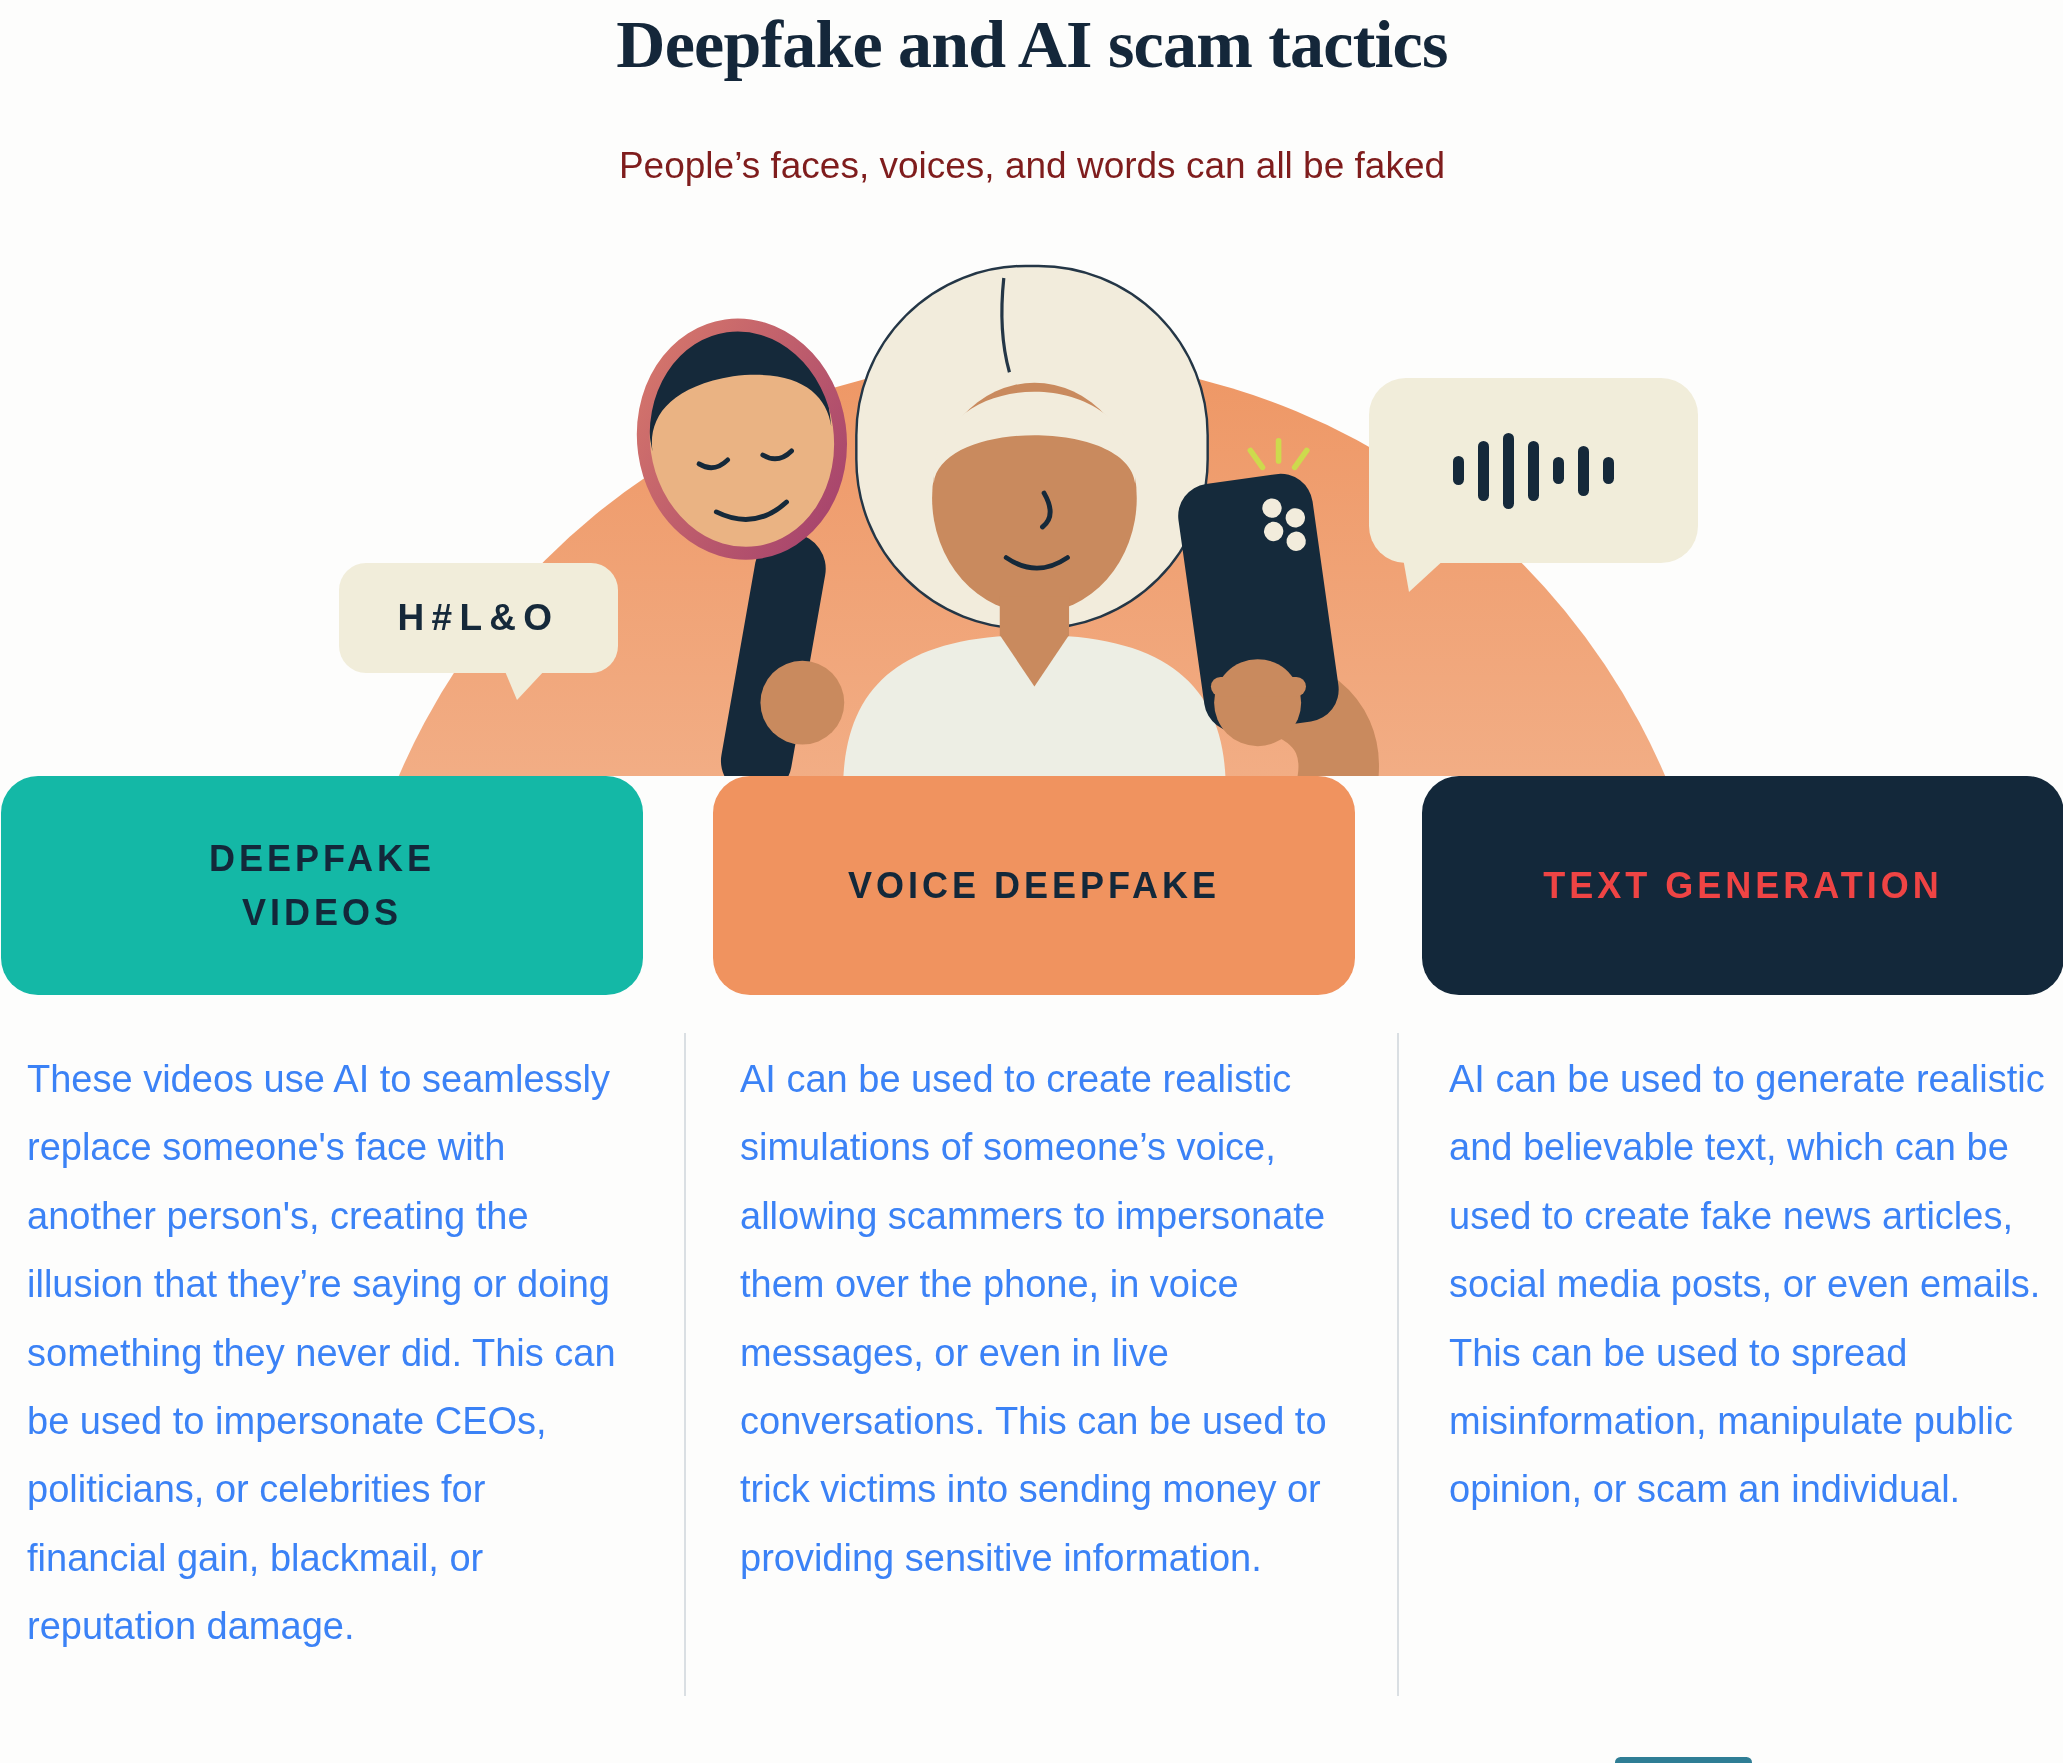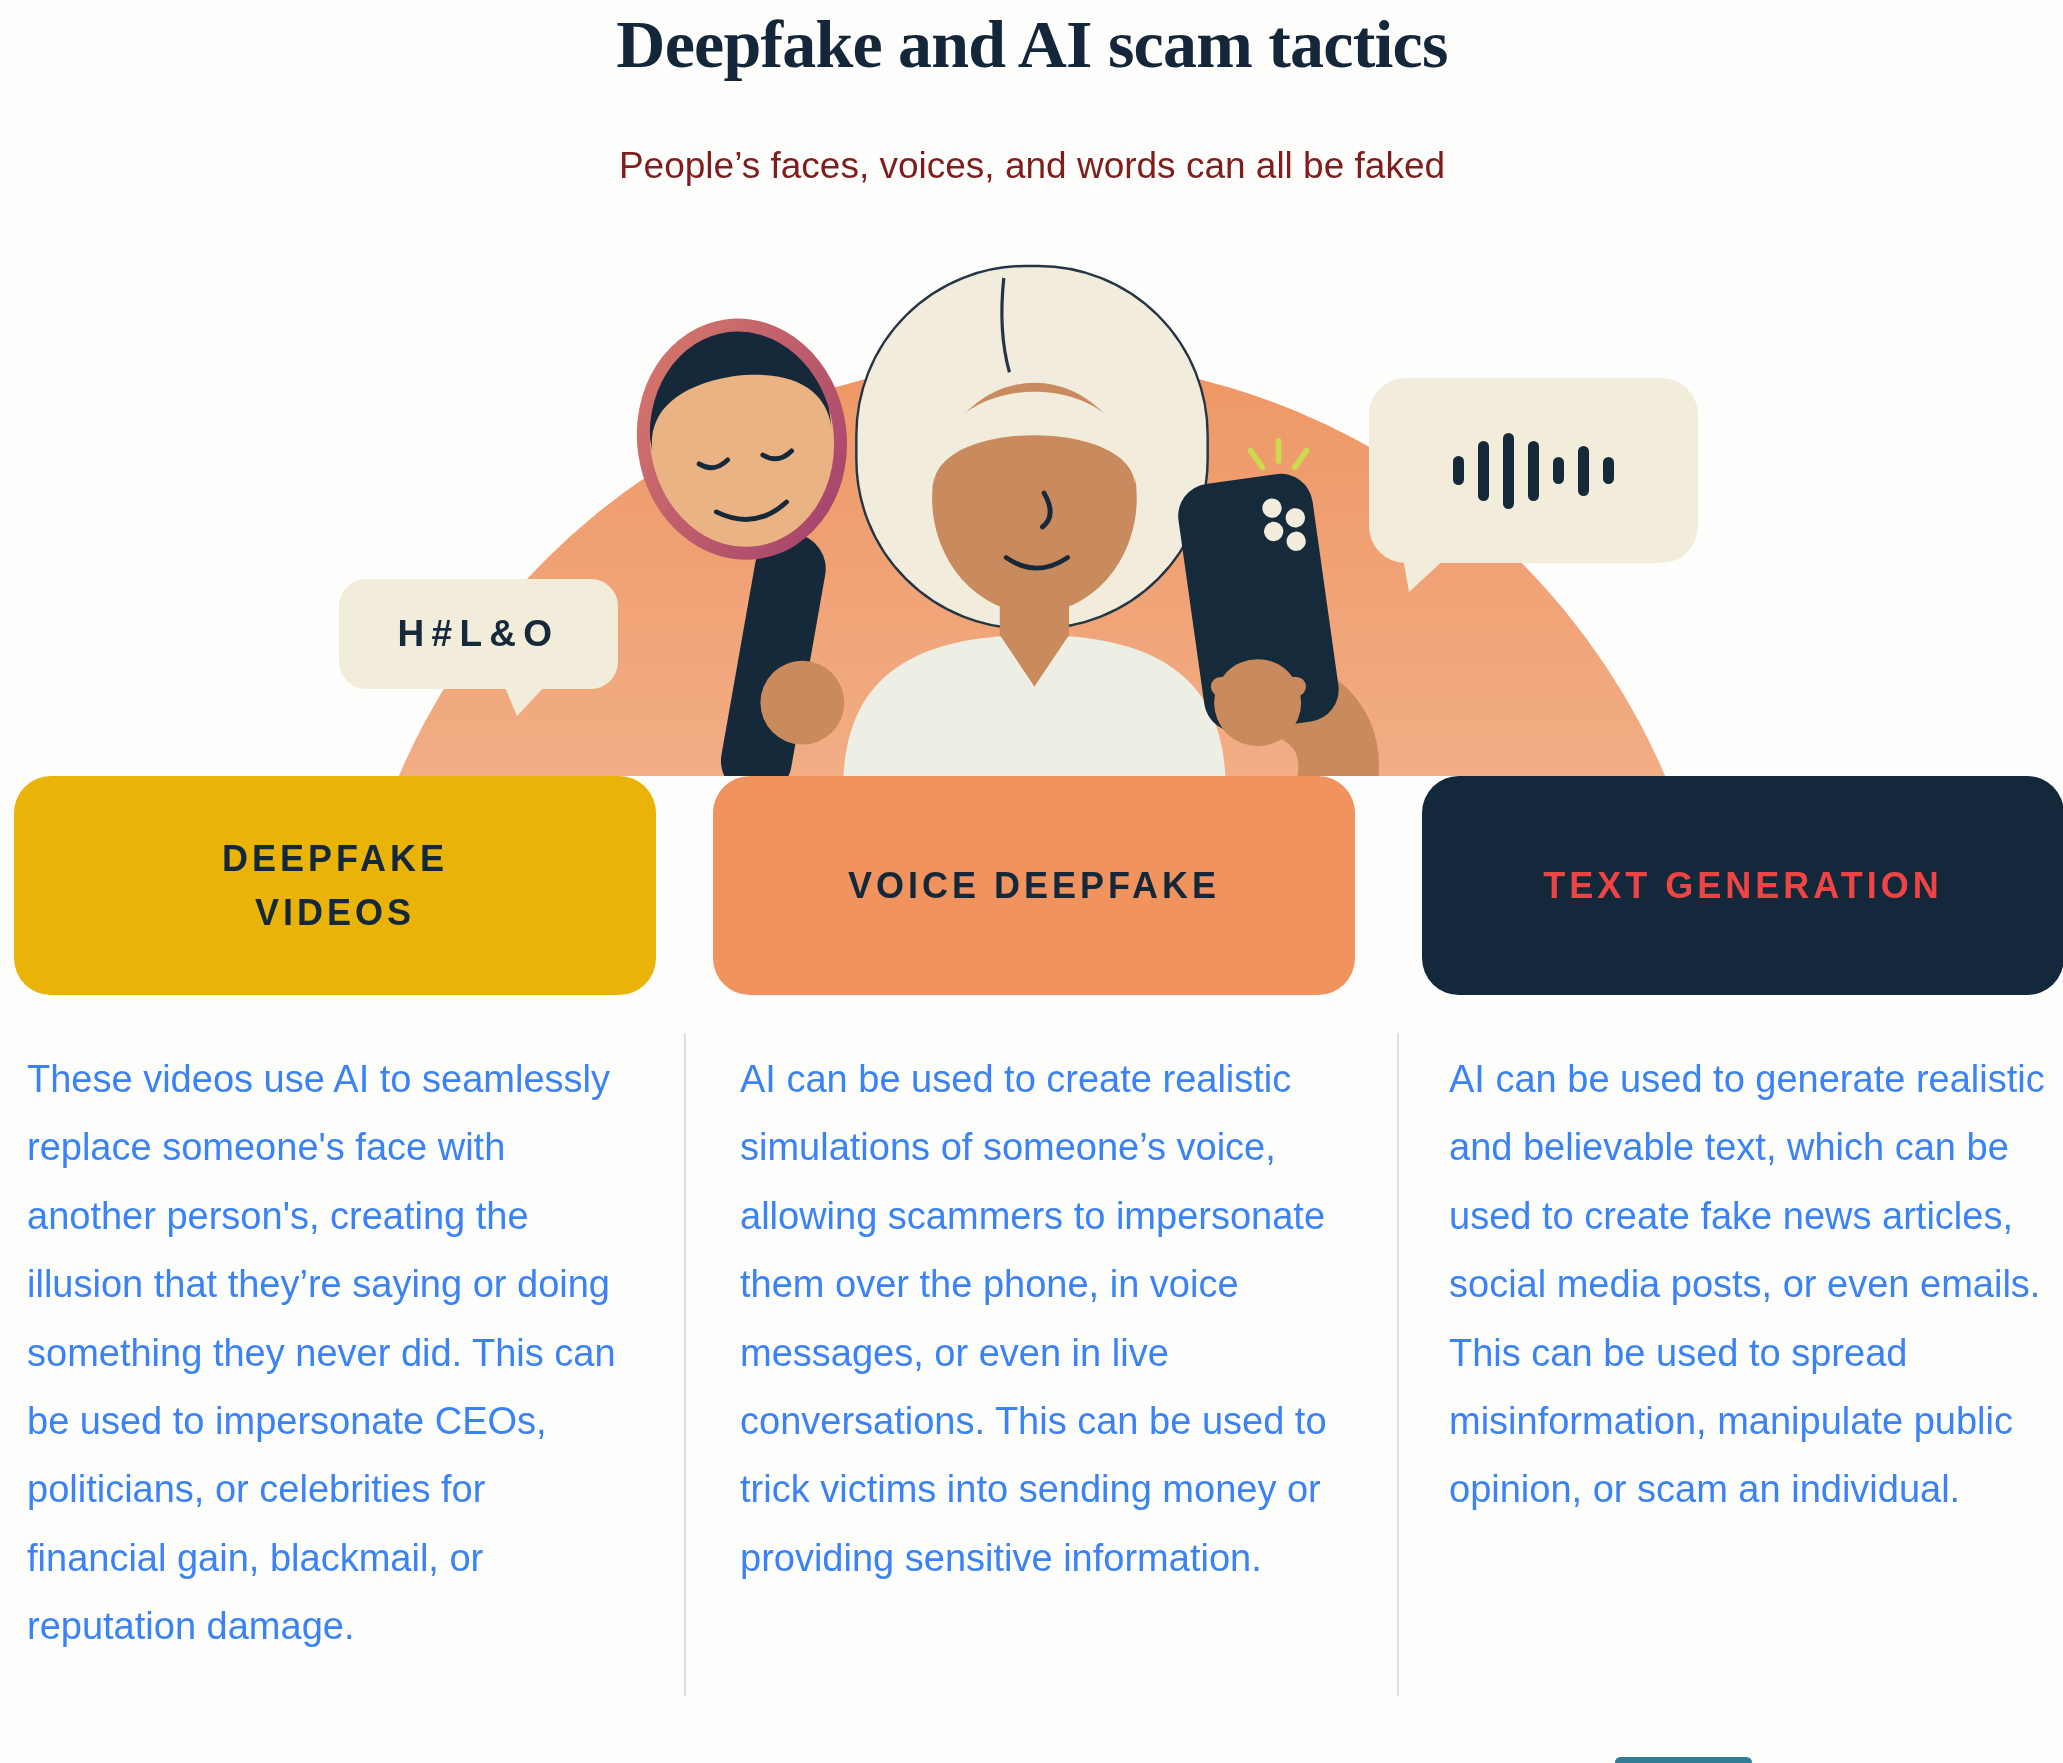--- a/index.html
+++ b/index.html
@@ -24,21 +24,21 @@
     position: absolute; top: 145px; left: 0; width: 100%;
     text-align: center; font-size: 37px; color: #7f1d1d;
   }
 
   .hero-svg { position: absolute; top: 0; left: 0; z-index: 1; }
 
   .bubble { position: absolute; background: #f1edda; z-index: 3; }
   .bubble-left {
     left: 339px; top: 563px; width: 279px; height: 110px; border-radius: 27px;
     display: flex; align-items: center; justify-content: center;
-    font-weight: 700; font-size: 37px; letter-spacing: 7.3px; color: #15293a; margin-top: 16px;
+    font-weight: 700; font-size: 37px; letter-spacing: 7.3px; color: #15293a;
   }
   .bubble-left::after {
     content: ""; position: absolute; left: 165px; bottom: -27px; width: 0; height: 0;
     border-left: 13px solid transparent; border-right: 29px solid transparent;
     border-top: 31px solid #f1edda;
   }
   .bubble-right {
     left: 1369px; top: 378px; width: 329px; height: 185px; border-radius: 37px;
     display: flex; align-items: center; justify-content: center;
   }
@@ -59,21 +59,21 @@
 
   .card {
     position: absolute; top: 776px; height: 219px; width: 642px;
     border-radius: 37px; z-index: 2;
     display: flex; align-items: center; justify-content: center; text-align: center;
   }
   .card h2 {
     font-size: 36px; font-weight: 700; letter-spacing: 4px;
     line-height: 1.5; color: #13283a;
   }
-  .card-light { left: 14px;    background: #eab308; }
+  .card-light { left: 1px;    background: #14b8a6; }
   .card-orange{ left: 713px;  background: #f0935f; }
   .card-dark  { left: 1422px; background: #13283a; }
   .card-light h2 { max-width: 347px; }
   .card-dark  h2 { max-width: 411px; color: #ef4444; }
 
   .col {
     position: absolute; top: 1045px; width: 598px;
     font-size: 38px; line-height: 1.8; color: #3b82f6; text-align: left;
   }
   .col-1 { left: 27px; }

